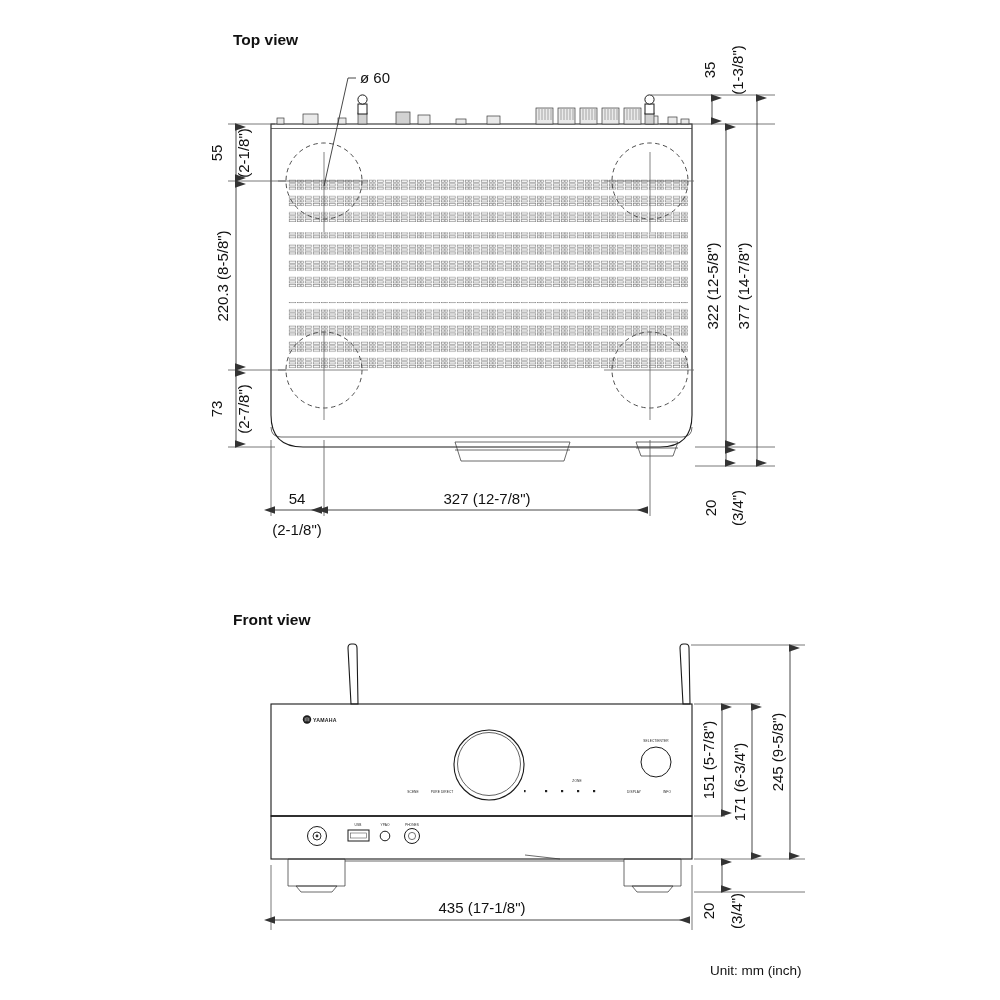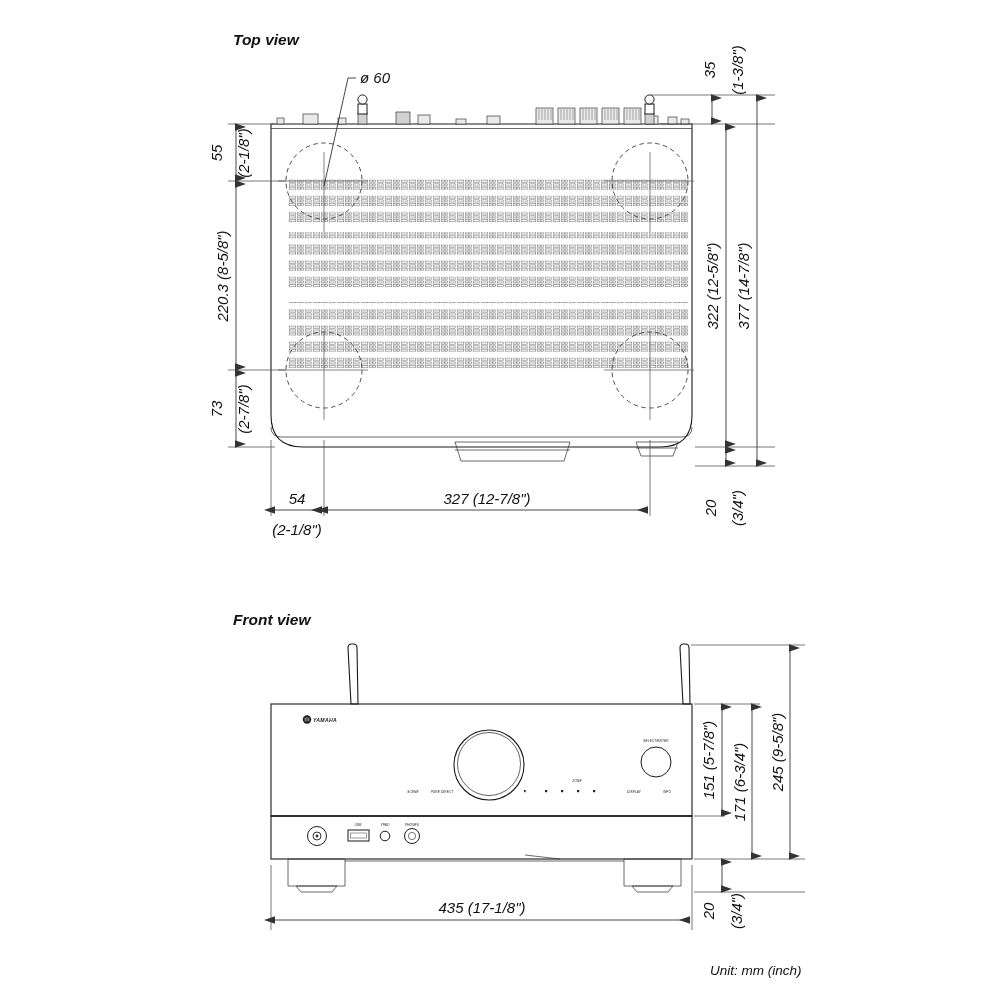--- a/index.html
+++ b/index.html
@@ -11,21 +11,20 @@
   body {
     font-family: "Liberation Sans", sans-serif;
     color: #1a1a1a;
   }
   #page {
     position: relative;
     width: 884px;
     height: 1000px;
     overflow: hidden;
     background: #8b5cf6;
-    font-style: italic;
   }
   #drawing {
     position: absolute;
     left: 0;
     top: 0;
     width: 1000px;
     height: 1000px;
   }
   .view-heading {
     font-size: 15.5px;

